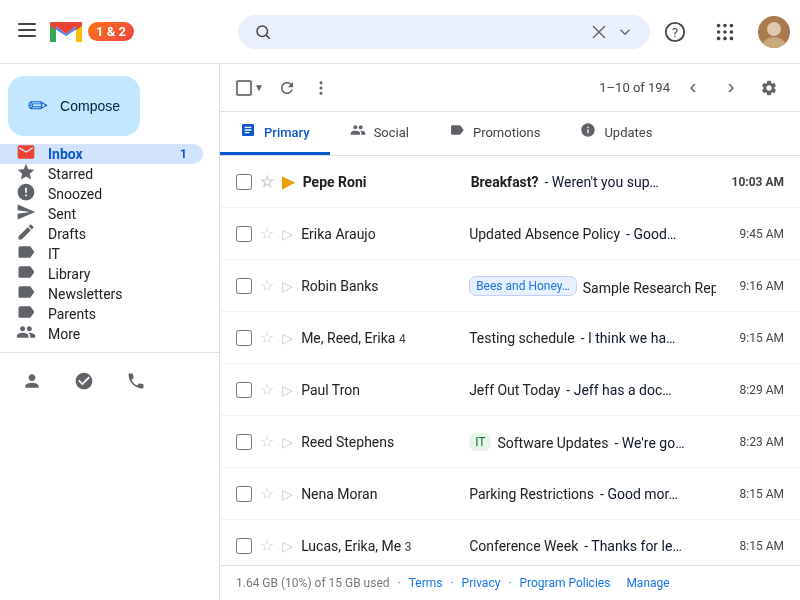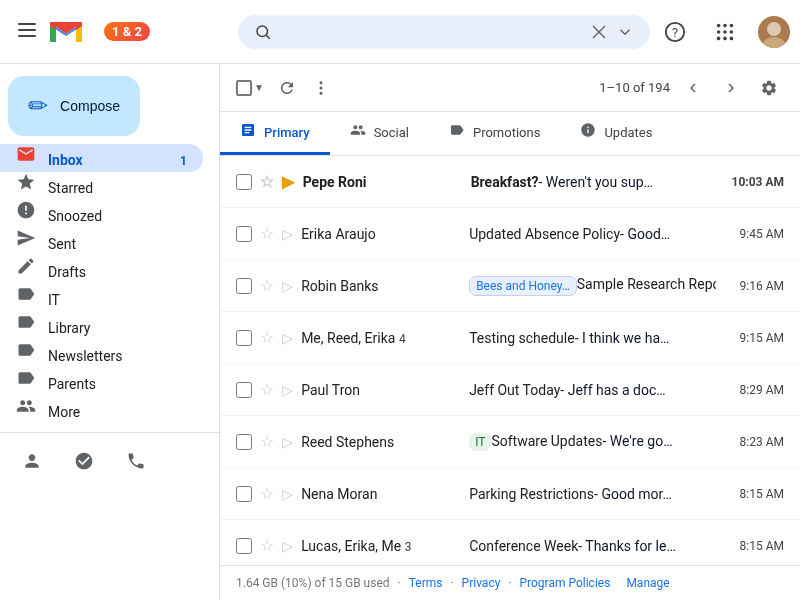--- a/index.html
+++ b/index.html
@@ -10,30 +10,30 @@
     .topbar-left { display: flex; align-items: center; gap: 4px; min-width: 220px; }
     .hamburger-icon { cursor: pointer; padding: 8px; border-radius: 50%; color: #444; font-size: 18px; }
     .gmail-logo { display: flex; align-items: center; gap: 2px; }
     .search-bar { flex: 1; display: flex; align-items: center; background: #EAF0FB; border-radius: 24px; padding: 8px 16px; gap: 8px; max-width: 500px; }
     .search-bar input { border: none; background: transparent; outline: none; font-size: 16px; flex: 1; color: #202124; }
     .search-right { display: flex; align-items: center; gap: 16px; margin-left: auto; }
     .icon-btn { cursor: pointer; color: #444; font-size: 20px; padding: 6px; border-radius: 50%; display: flex; align-items: center; justify-content: center; }
     .avatar { width: 32px; height: 32px; border-radius: 50%; background: #a8c7fa; display: flex; align-items: center; justify-content: center; color: #fff; font-weight: bold; cursor: pointer; overflow: hidden; }
 
     
-    .logo-badge { background: linear-gradient(135deg, #f97316, #ef4444); color: white; font-weight: bold; font-size: 13px; border-radius: 12px; padding: 2px 8px; margin-left: 16px; }
+    .logo-badge { background: linear-gradient(135deg, #f97316, #ef4444); color: white; font-weight: bold; font-size: 13px; border-radius: 12px; padding: 2px 8px; margin-left: 0; }
 
     
     .main-content { display: flex; flex: 1; overflow: hidden; }
 
     
     .sidebar { width: 220px; min-width: 220px; padding: 8px 0; overflow-y: auto; border-right: 1px solid #e0e0e0; }
     .compose-btn { display: flex; align-items: center; gap: 12px; margin: 4px 8px 8px 8px; padding: 16px 20px; background: #C2E7FF; border-radius: 16px; cursor: pointer; font-size: 14px; color: #001d35; font-weight: 500; border: none; }
     .compose-plus { color: #0b57d0; font-size: 24px; font-weight: 300; }
-    .sidebar-item { display: flex; align-items: flex-end; gap: 12px; padding: 4px 16px; cursor: pointer; border-radius: 0 16px 16px 0; margin-right: 16px; height: 28px; color: #202124; font-size: 14px; position: relative; }
+    .sidebar-item { display: flex; align-items: center; gap: 12px; padding: 4px 16px; cursor: pointer; border-radius: 0 16px 16px 0; margin-right: 16px; height: 20px; color: #202124; font-size: 14px; position: relative; }
     .sidebar-item.active { background: #D3E3FD; font-weight: bold; color: #0b57d0; }
     .sidebar-item .s-icon { width: 20px; text-align: center; font-size: 18px; }
     .sidebar-item .badge { margin-left: auto; font-size: 12px; font-weight: bold; color: #202124; }
     .sidebar-item.active .badge { color: #0b57d0; }
 
     
     .right-panel { flex: 1; display: flex; flex-direction: column; overflow: hidden; }
 
     
     .toolbar { display: flex; align-items: center; padding: 8px 16px; border-bottom: 1px solid #e0e0e0; gap: 8px; height: 48px; }
@@ -53,21 +53,21 @@
     .email-list { flex: 1; overflow-y: auto; }
     .email-row { display: flex; align-items: center; padding: 0 16px; height: 52px; border-bottom: 1px solid #f1f3f4; cursor: pointer; gap: 8px; background: #fff; }
     .email-row.unread { background: #fff; font-weight: bold; }
     .email-row.unread .sender { font-weight: 700; }
     .email-row.unread .time { font-weight: 700; }
     .email-row input[type=checkbox] { width: 16px; height: 16px; cursor: pointer; flex-shrink: 0; }
     .star-icon { font-size: 16px; color: #ccc; cursor: pointer; flex-shrink: 0; }
     .forward-icon { font-size: 14px; color: #ccc; cursor: pointer; flex-shrink: 0; }
     .important-icon { font-size: 16px; color: #E8A000; cursor: pointer; flex-shrink: 0; }
     .sender { width: 160px; min-width: 130px; overflow: hidden; text-overflow: ellipsis; white-space: nowrap; font-size: 14px; color: #202124; }
-    .email-preview { flex: 1; overflow: hidden; white-space: nowrap; text-overflow: ellipsis; font-size: 14px; color: #202124; display: flex; align-items: flex-start; }
+    .email-preview { flex: 1; overflow: hidden; white-space: nowrap; text-overflow: ellipsis; font-size: 14px; color: #202124; display: flex; align-items: flex-end; gap: 6px; }
     .email-subject { color: #202124; }
     .email-snippet { color: #0f172a; font-weight: normal; }
     .chip { font-size: 12px; padding: 2px 6px; border-radius: 7px; font-weight: normal; white-space: nowrap; }
     .chip.w-chip { background: #e8f0fe; color: #1a73e8; border: 1px solid #c5cef9; }
     .chip.it-chip { background: #e6f4ea; color: #137333; }
     .time { font-size: 12px; color: #444; white-space: nowrap; min-width: 60px; text-align: right; }
     .count-badge { font-size: 12px; color: #444; font-weight: normal; }
 
     
     .footer { border-top: 1px solid #e0e0e0; padding: 10px 16px; font-size: 12px; color: #777; display: flex; align-items: center; gap: 8px; }

